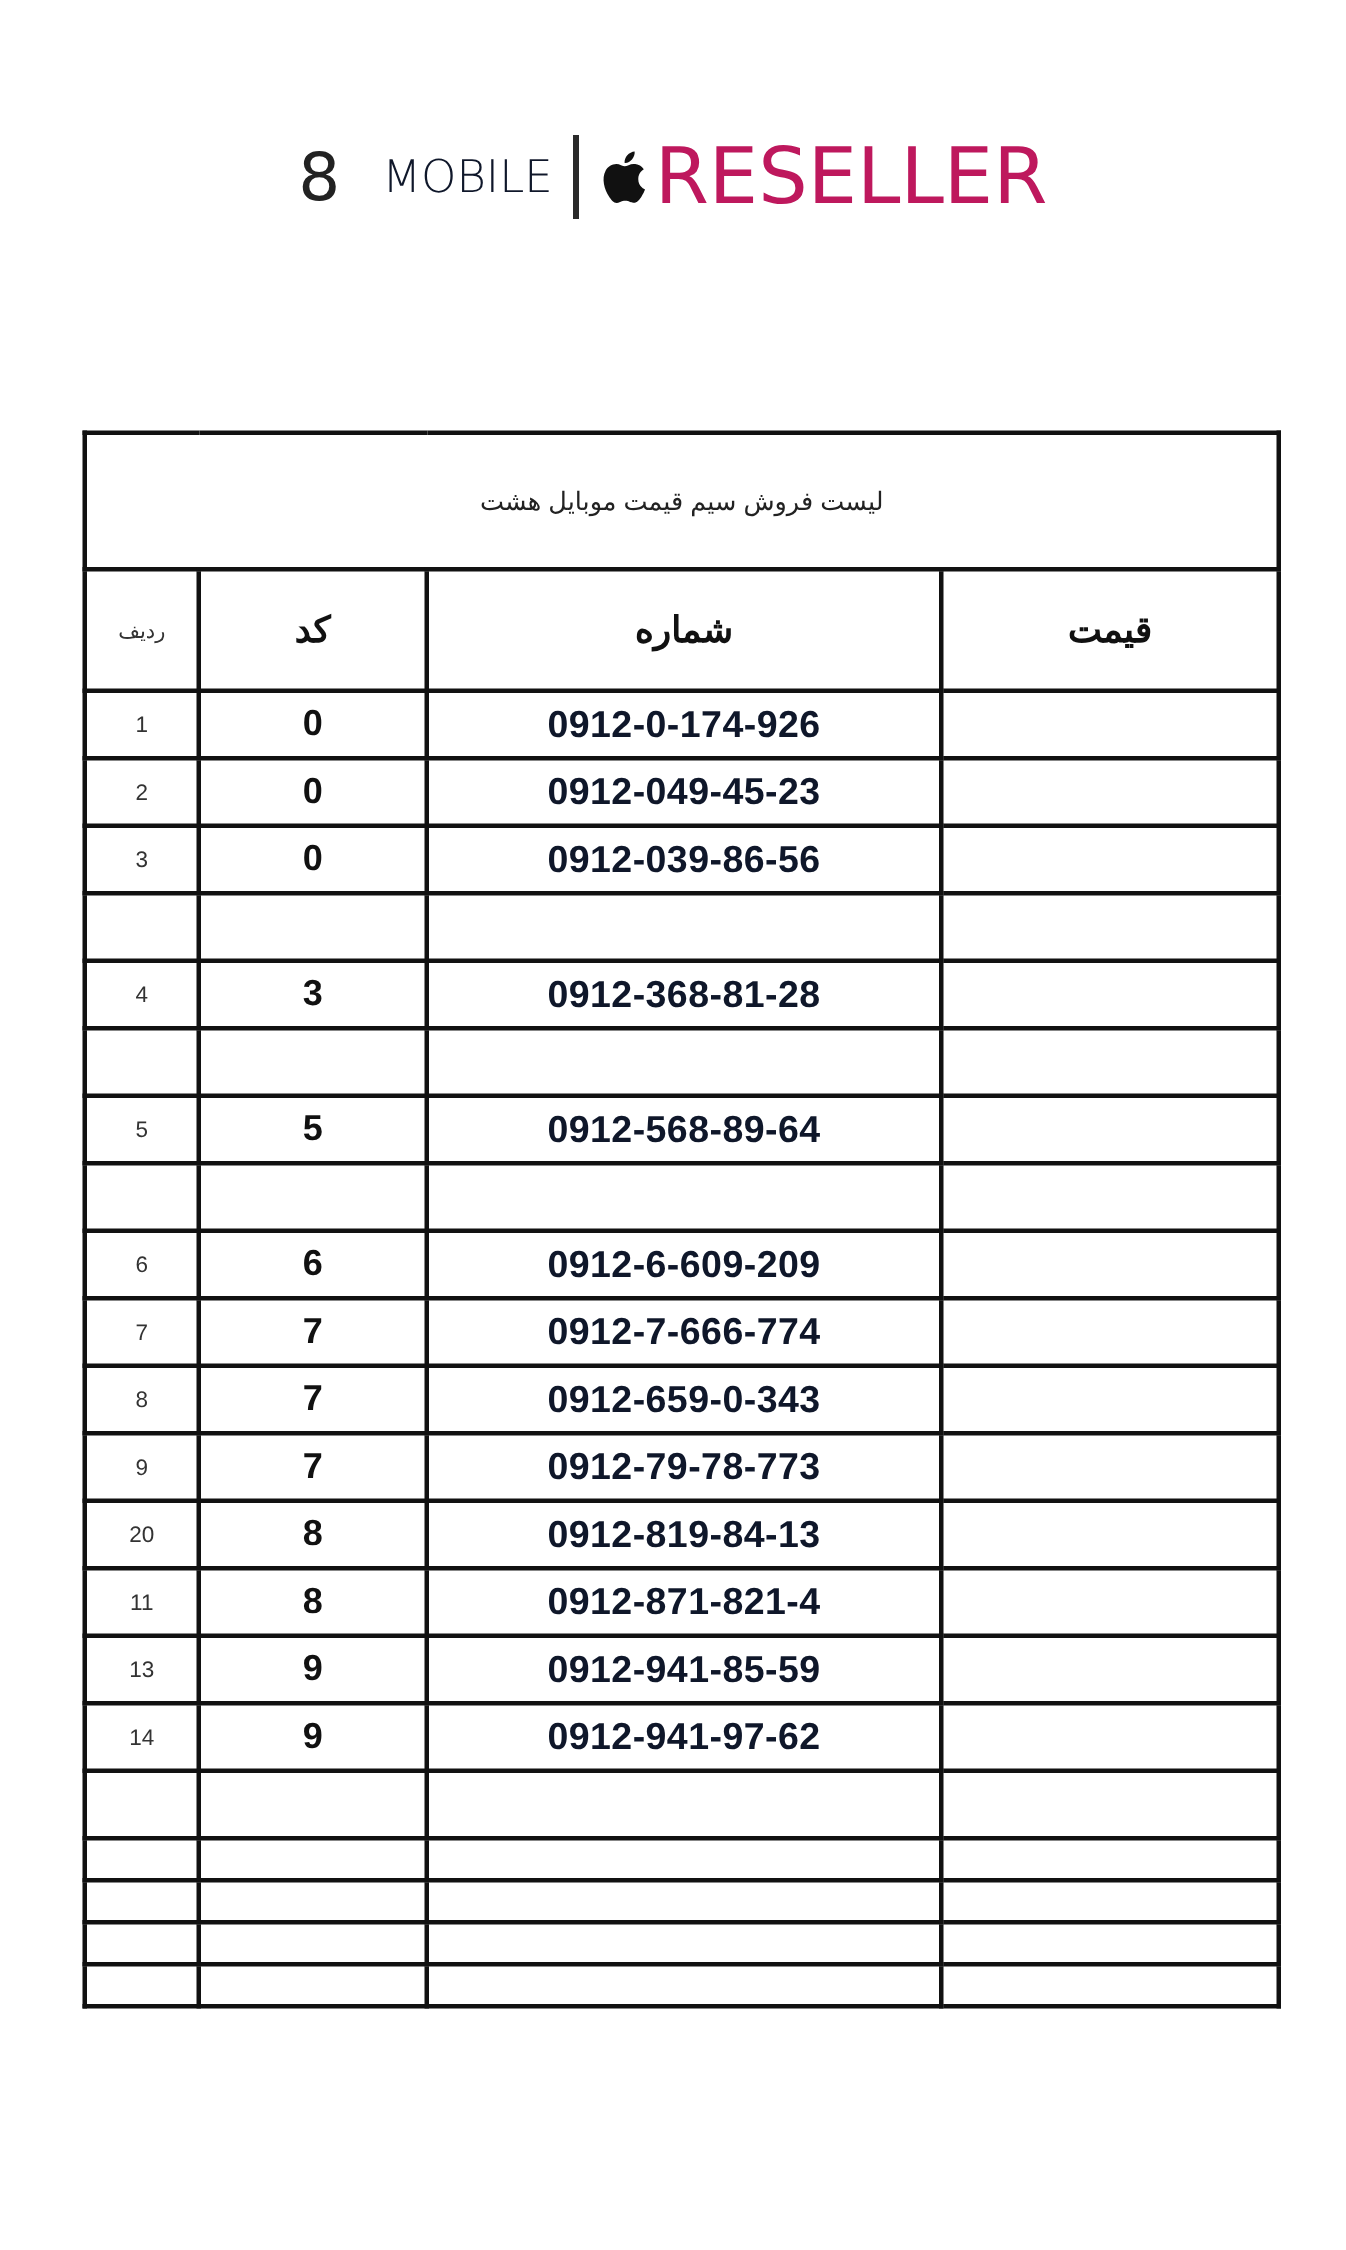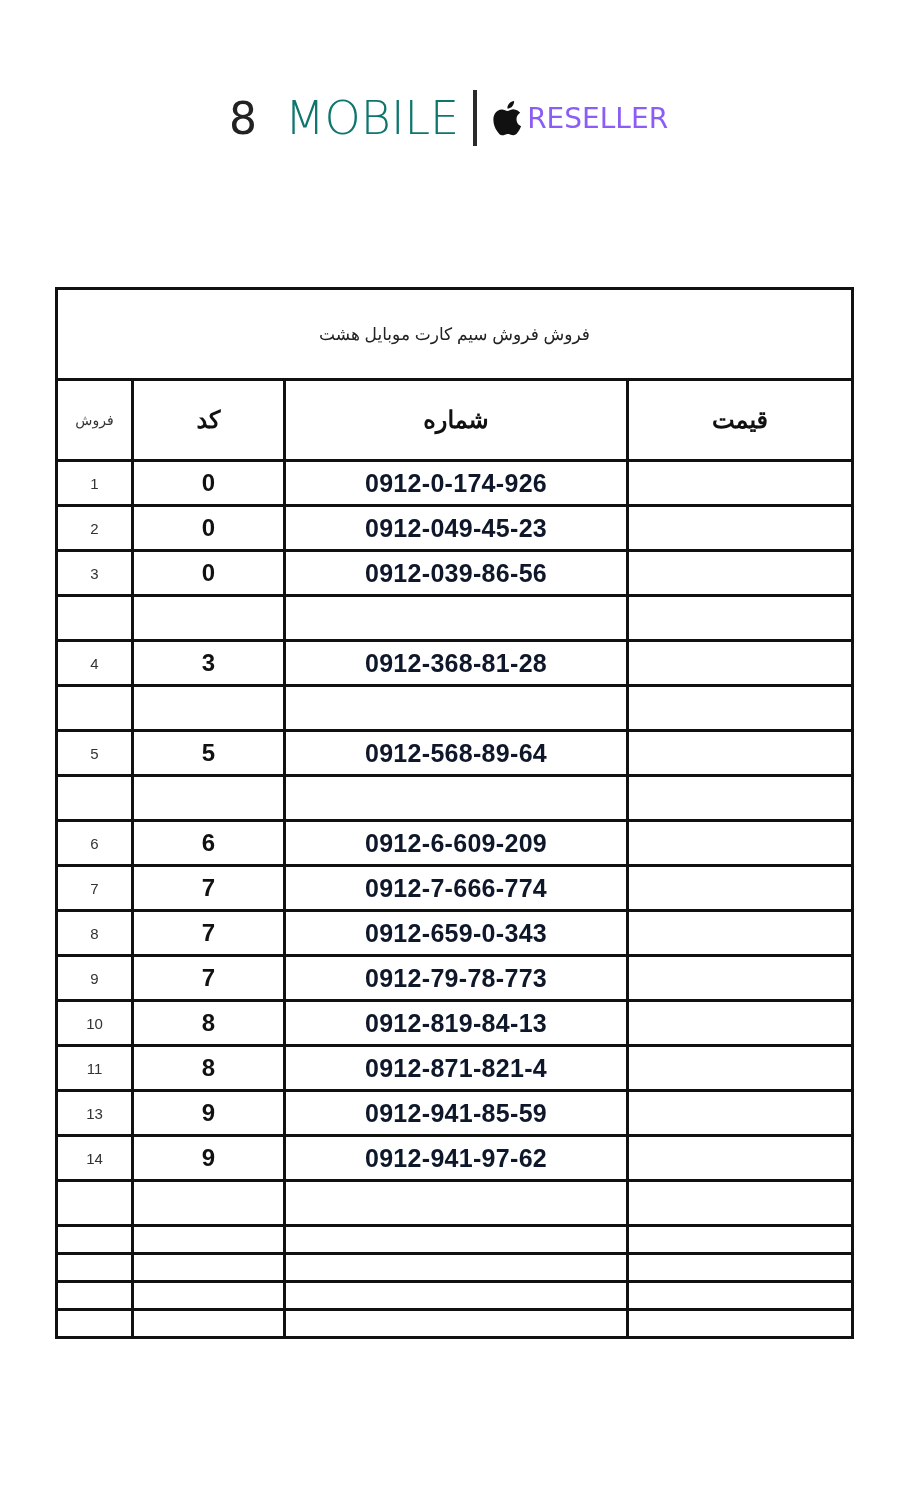--- a/index.html
+++ b/index.html
@@ -1,22 +1,22 @@
 <!DOCTYPE html>
 <html><head>
 <meta charset="utf-8">
 <style>
   html, body { margin:0; padding:0; background:#ffffff; }
   body { width:897px; height:1500px; position:relative; overflow:hidden; font-family:"Liberation Sans", sans-serif; }
   .logo { position:absolute; top:88px; left:0; width:897px; height:60px; display:flex; justify-content:center; align-items:center; }
   .logo .eight { font-size:44px; color:#222; font-family:"DejaVu Sans", sans-serif; font-weight:400; letter-spacing:0; }
-  .logo .mobile { font-size:46px; color:#0f766e; font-family:"DejaVu Sans", sans-serif; font-weight:300; letter-spacing:0px;margin-left:28px; }
+  .logo .mobile { font-size:30px; color:#0f172a; font-family:"DejaVu Sans", sans-serif; font-weight:300; letter-spacing:0px;margin-left:28px; }
   .logo .sep { width:4px; height:56px; background:#2a2a2a; margin:0 10px 0 14px; }
   .logo .apple { width:36px; height:40px; margin-right:4px; }
-  .logo .reseller { font-size:28px; color:#8b5cf6; font-family:"DejaVu Sans", sans-serif; letter-spacing:0px; }
+  .logo .reseller { font-size:52px; color:#be185d; font-family:"DejaVu Sans", sans-serif; letter-spacing:0px; }
 
   table.sheet { position:absolute; left:55px; top:287px; width:796px; border-collapse:collapse; border:3px solid #111; table-layout:fixed; }
   table.sheet td { border:3px solid #111; text-align:center; vertical-align:middle; padding:0; }
   .title-cell { height:88px; font-size:17px; color:#222; direction:rtl; }
   .hdr td { height:78px; }
   .hdr .h-small { font-size:14px; color:#333; }
   .hdr .h-big { font-size:24px; font-weight:bold; color:#111; }
   .row td { height:42px; }
   .row .c-rad { font-size:15px; color:#333; }
   .row .c-code { font-size:24px; font-weight:bold; color:#111; }
@@ -39,24 +39,24 @@
 
 <table class="sheet">
   <colgroup>
     <col style="width:76px">
     <col style="width:152px">
     <col style="width:343px">
     <col style="width:225px">
   </colgroup>
   <tbody>
       <tr>
-    <td colspan="4" class="title-cell">فروش فروش سیم کارت موبایل هشت</td>
+    <td colspan="4" class="title-cell">لیست فروش سیم قیمت موبایل هشت</td>
   </tr>
   <tr class="hdr">
-    <td class="h-small">فروش</td>
+    <td class="h-small">ردیف</td>
     <td class="h-big">کد</td>
     <td class="h-big">شماره</td>
     <td class="h-big">قیمت</td>
   </tr>
   <tr class="row">
     <td class="c-rad">1</td>
     <td class="c-code">0</td>
     <td class="c-num">0912-0-174-926</td>
     <td class="c-price"></td>
   </tr>
@@ -120,21 +120,21 @@
     <td class="c-num">0912-659-0-343</td>
     <td class="c-price"></td>
   </tr>
   <tr class="row">
     <td class="c-rad">9</td>
     <td class="c-code">7</td>
     <td class="c-num">0912-79-78-773</td>
     <td class="c-price"></td>
   </tr>
   <tr class="row">
-    <td class="c-rad">10</td>
+    <td class="c-rad">20</td>
     <td class="c-code">8</td>
     <td class="c-num">0912-819-84-13</td>
     <td class="c-price"></td>
   </tr>
   <tr class="row">
     <td class="c-rad">11</td>
     <td class="c-code">8</td>
     <td class="c-num">0912-871-821-4</td>
     <td class="c-price"></td>
   </tr>

